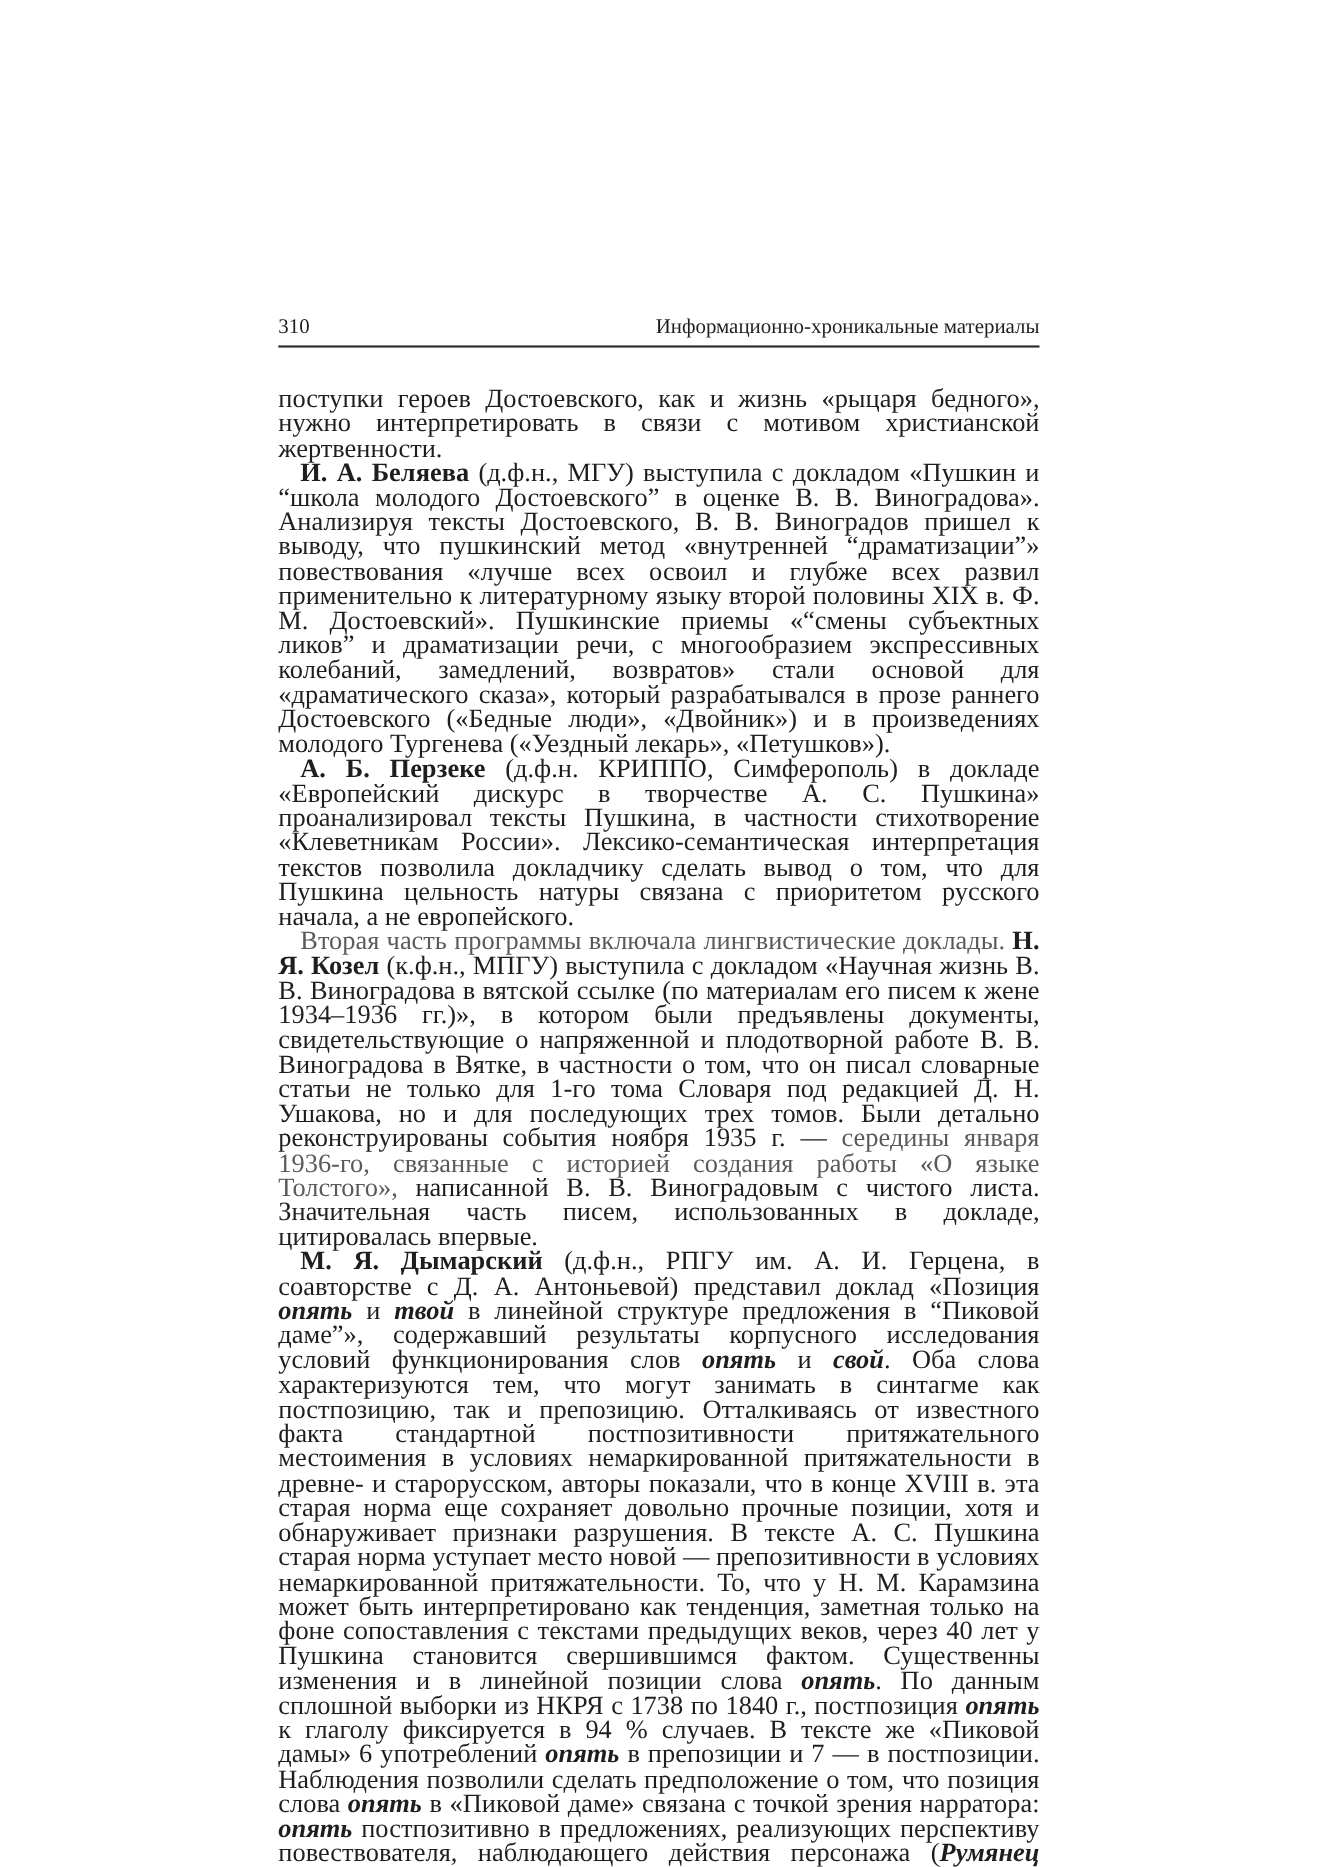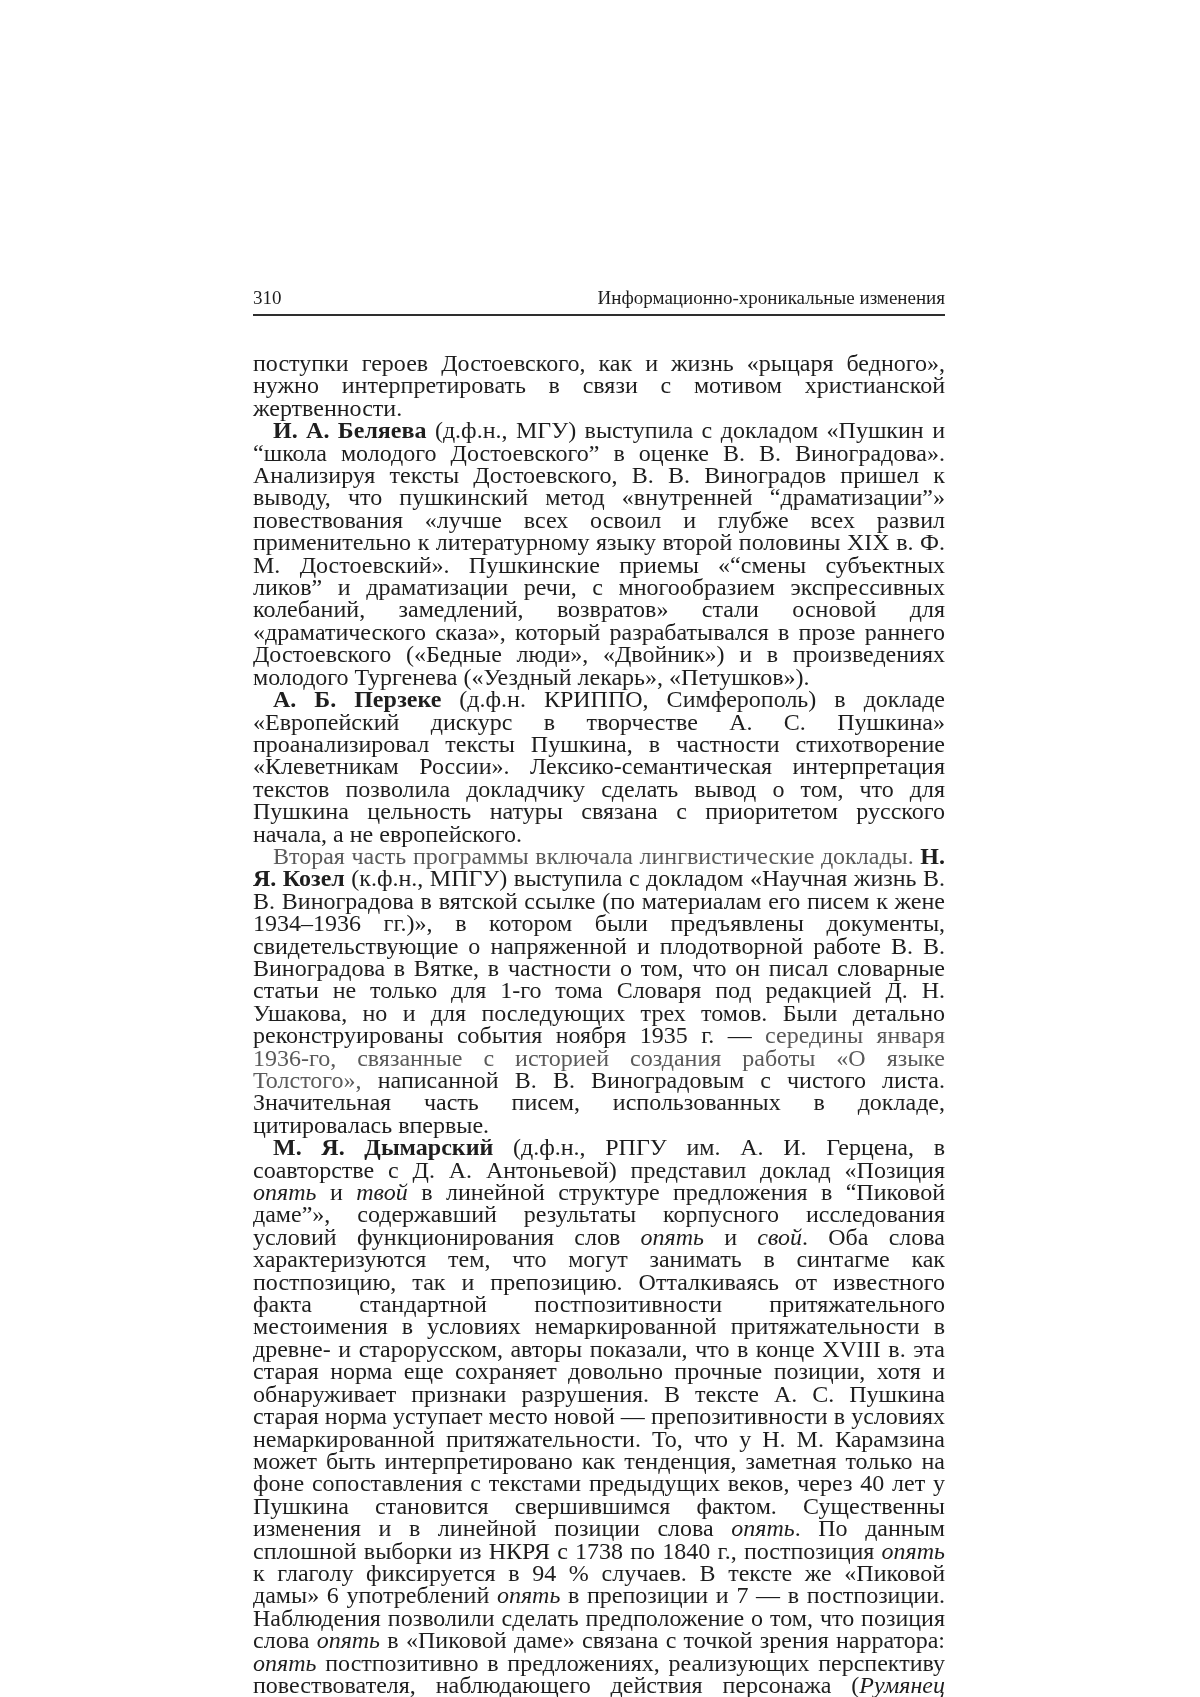--- a/index.html
+++ b/index.html
@@ -47,31 +47,31 @@
     line-height: 22.4px;
     color: var(--ink, #1e1e1e);
     text-align: justify;
   }
   .body-text p {
     margin: 0;
     padding: 0;
   }
   .body-text p.indent { text-indent: 20px; }
   .b  { font-weight: bold; }
-  .i  { font-style: italic; }
+  .i  { font-style: italic; font-weight: bold; }
   .muted { color: var(--muted, #5a5a5a); font-family: Liberation Serif, serif; }
 </style>
 </head>
 <body>
 
 <div class="page">
   <div class="content">
     <div class="running-head">
       <span class="page-number">310</span>
-      <span>Информационно-хроникальные изменения</span>
+      <span>Информационно-хроникальные материалы</span>
     </div>
     <hr class="head-rule">
     <div class="body-text">
         <p><span>поступки героев Достоевского, как и жизнь «рыцаря бедного», нужно интерпретировать в связи с мотивом христианской жертвенности.</span></p>
         <p class="indent"><span class="b">И. А. Беляева</span><span> (д.ф.н., МГУ) выступила с докладом «Пушкин и “школа молодого Достоевского” в оценке В. В. Виноградова». Анализируя тексты Достоевского, В. В. Виноградов пришел к выводу, что пушкинский метод «внутренней “драматизации”» повествования «лучше всех освоил и глубже всех развил применительно к литературному языку второй половины XIX в. Ф. М. Достоевский». Пушкинские приемы «“смены субъектных ликов” и драматизации речи, с многообразием экспрессивных колебаний, замедлений, возвратов» стали основой для «драматического сказа», который разрабатывался в прозе раннего Достоевского («Бедные люди», «Двойник») и в произведениях молодого Тургенева («Уездный лекарь», «Петушков»).</span></p>
         <p class="indent"><span class="b">А. Б. Перзеке</span><span> (д.ф.н. КРИППО, Симферополь) в докладе «Европейский дискурс в творчестве А. С. Пушкина» проанализировал тексты Пушкина, в частности стихотворение «Клеветникам России». Лексико-семантическая интерпретация текстов позволила докладчику сделать вывод о том, что для Пушкина цельность натуры связана с приоритетом русского начала, а не европейского.</span></p>
         <p class="indent"><span class="muted">Вторая часть программы включала лингвистические доклады. </span><span class="b">Н. Я. Козел</span><span> (к.ф.н., МПГУ) выступила с докладом «Научная жизнь В. В. Виноградова в вятской ссылке (по материалам его писем к жене 1934–1936 гг.)», в котором были предъявлены документы, свидетельствующие о напряженной и плодотворной работе В. В. Виноградова в Вятке, в частности о том, что он писал словарные статьи не только для 1-го тома Словаря под редакцией Д. Н. Ушакова, но и для последующих трех томов. Были детально реконструированы события ноября 1935 г. — </span><span class="muted">середины января 1936-го, связанные с историей создания работы «О языке Толстого»,</span><span> написанной В. В. Виноградовым с чистого листа. Значительная часть писем, использованных в докладе, цитировалась впервые.</span></p>
         <p class="indent"><span class="b">М. Я. Дымарский</span><span> (д.ф.н., РПГУ им. А. И. Герцена, в соавторстве с Д. А. Антоньевой) представил доклад «Позиция </span><span class="i">опять</span><span> и </span><span class="i">твой</span><span> в линейной структуре предложения в “Пиковой даме”», содержавший результаты корпусного исследования условий функционирования слов </span><span class="i">опять</span><span> и </span><span class="i">свой</span><span>. Оба слова характеризуются тем, что могут занимать в синтагме как постпозицию, так и препозицию. Отталкиваясь от известного факта стандартной постпозитивности притяжательного местоимения в условиях немаркированной притяжательности в древне- и старорусском, авторы показали, что в конце XVIII в. эта старая норма еще сохраняет довольно прочные позиции, хотя и обнаруживает признаки разрушения. В тексте А. С. Пушкина старая норма уступает место новой — препозитивности в условиях немаркированной притяжательности. То, что у Н. М. Карамзина может быть интерпретировано как тенденция, заметная только на фоне сопоставления с текстами предыдущих веков, через 40 лет у Пушкина становится свершившимся фактом. Существенны изменения и в линейной позиции слова </span><span class="i">опять</span><span>. По данным сплошной выборки из НКРЯ с 1738 по 1840 г., постпозиция </span><span class="i">опять</span><span> к глаголу фиксируется в 94 % случаев. В тексте же «Пиковой дамы» 6 употреблений </span><span class="i">опять</span><span> в препозиции и 7 — в постпозиции. Наблюдения позволили сделать предположение о том, что позиция слова </span><span class="i">опять</span><span> в «Пиковой даме» связана с точкой зрения нарратора: </span><span class="i">опять</span><span> постпозитивно в предложениях, реализующих перспективу повествователя, наблюдающего действия персонажа (</span><span class="i">Румянец покрыл ее щеки: она принялась </span><span class="b i">опять</span><span class="i"> за работу</span><span>), и препозитивно — в предложениях, реализующих перспективу персо-</span></p>
       </div>
   </div>

